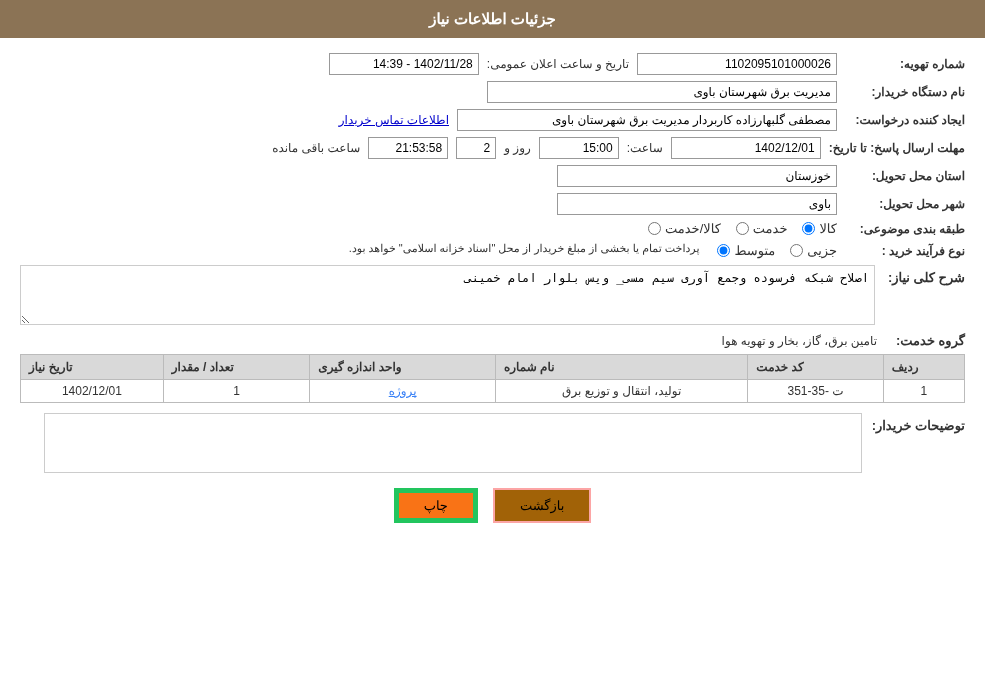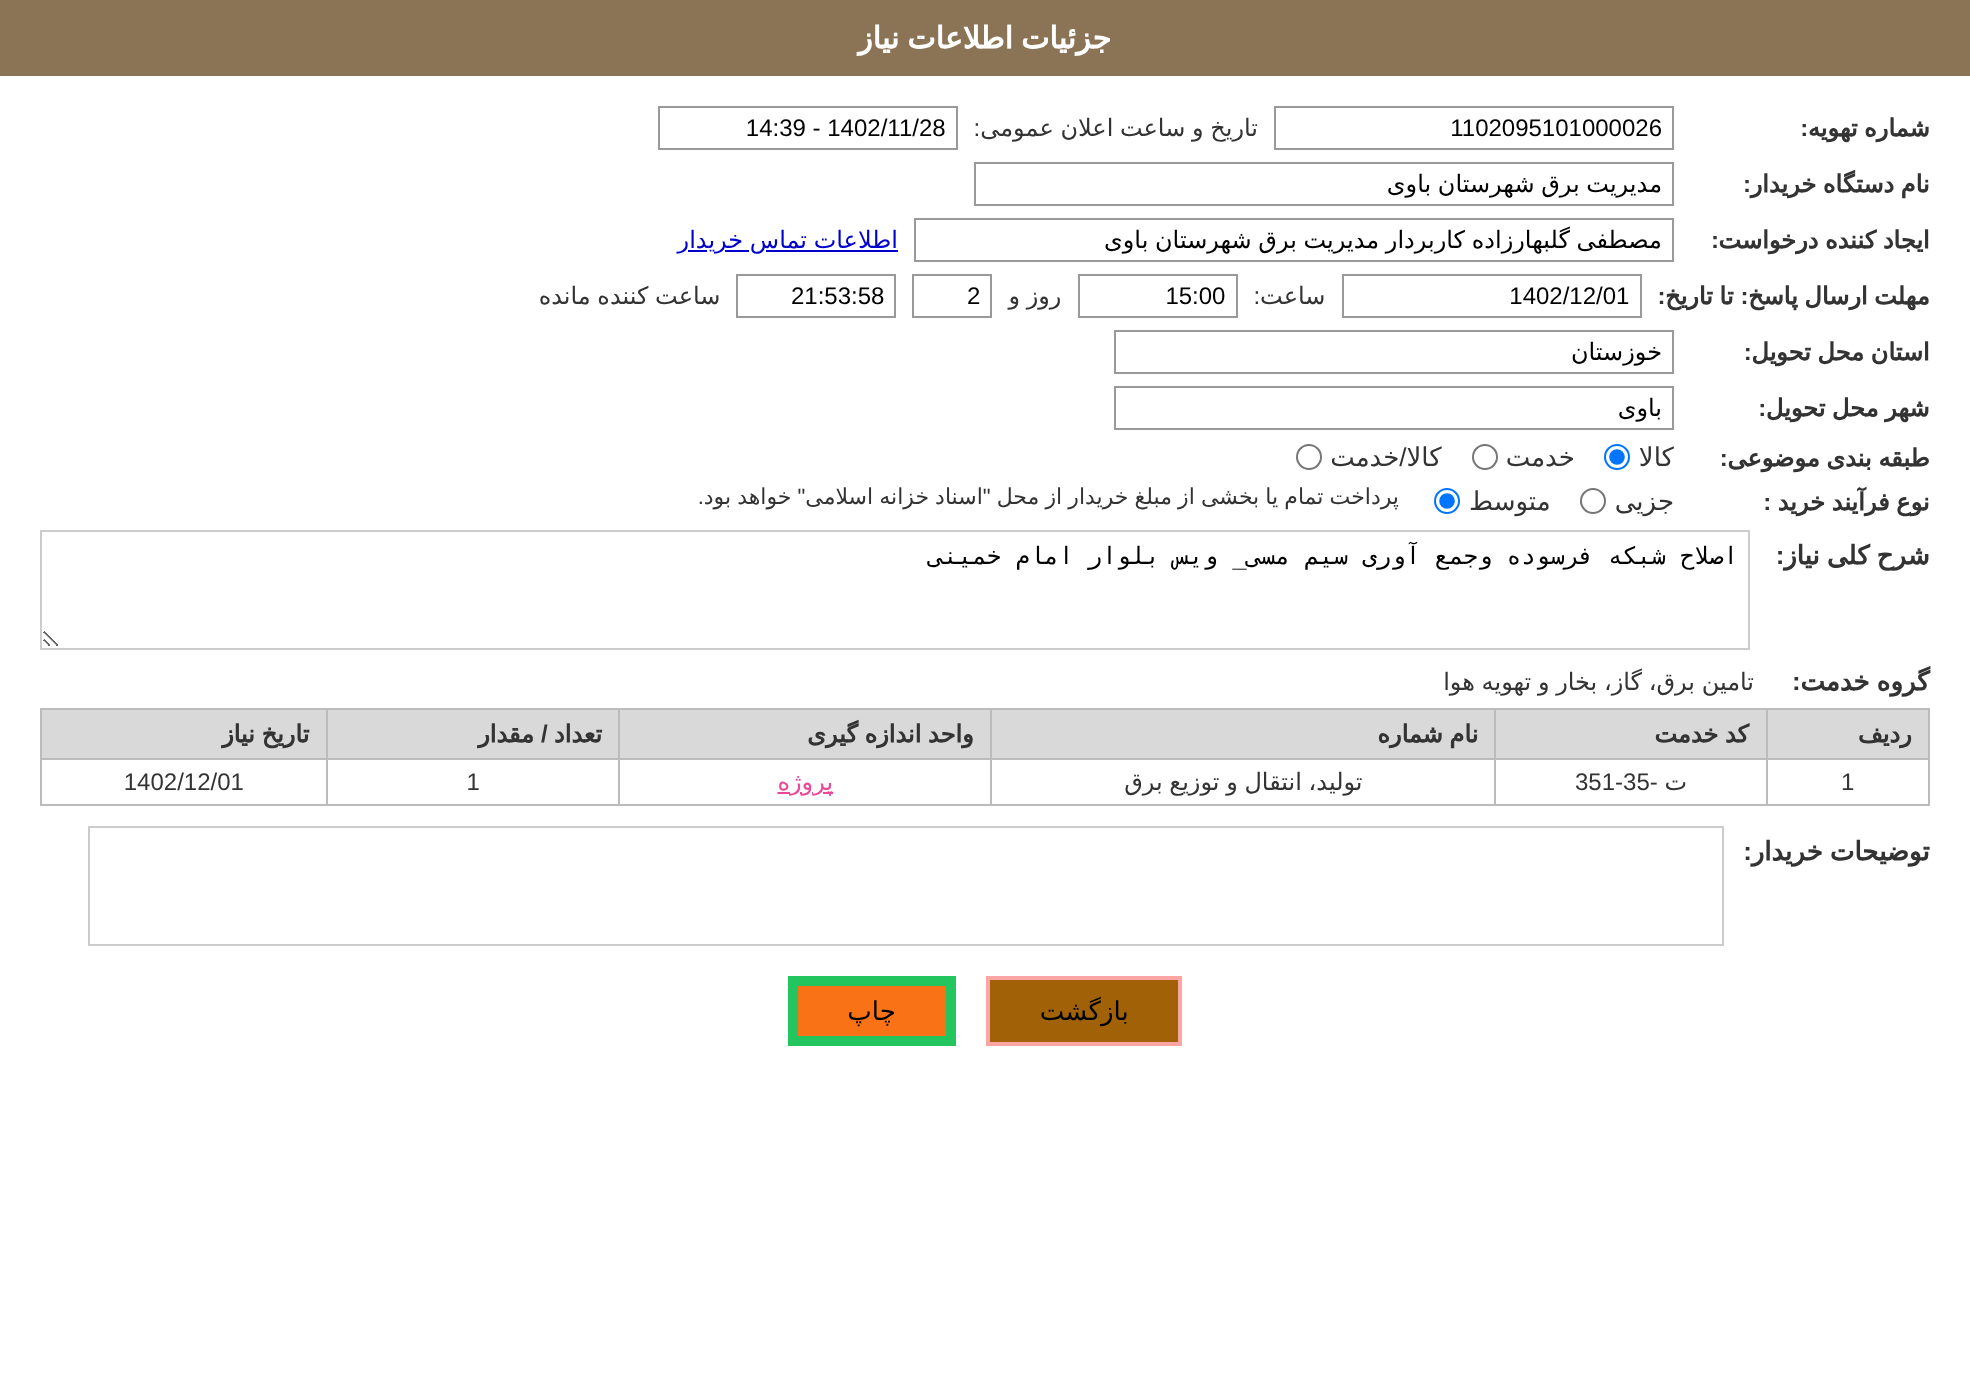--- a/index.html
+++ b/index.html
@@ -122,30 +122,30 @@
     table {
       width: 100%;
       border-collapse: collapse;
       font-size: 12px;
       margin-bottom: 10px;
     }
     table th {
       background: #d9d9d9;
       border: 1px solid #bbb;
       padding: 5px 8px;
-      text-align: right;
+      text-align: left;
       font-weight: bold;
     }
     table td {
       border: 1px solid #bbb;
       padding: 4px 8px;
       text-align: center;
     }
     table td.link-blue {
-      color: #ec4899;
+      color: #3b82f6;
       text-decoration: underline;
     }
     .buyer-notes {
       display: flex;
       align-items: flex-start;
       gap: 10px;
       margin: 10px 0;
       padding-left: 24px;
     }
     .buyer-notes-label {
@@ -221,21 +221,21 @@
     </div>
 
     <div class="form-row">
       <span class="label label-bold">مهلت ارسال پاسخ: تا تاریخ:</span>
       <input class="input-field input-medium" type="text" readonly="" value="1402/12/01" style="">
       <span class="inline-label">ساعت:</span>
       <input class="input-field input-narrow" type="text" readonly="" value="15:00" style="">
       <span class="inline-label">روز و</span>
       <input class="input-field" style="width: 40px;" type="text" readonly="" value="2">
       <input class="input-field input-narrow" type="text" readonly="" value="21:53:58" style="">
-      <span class="inline-label">ساعت کننده مانده</span>
+      <span class="inline-label">ساعت باقی مانده</span>
     </div>
 
     <div class="form-row">
       <span class="label label-bold">استان محل تحویل:</span>
       <input class="input-field input-large" type="text" readonly="" value="خوزستان" style="">
     </div>
 
     <div class="form-row">
       <span class="label label-bold">شهر محل تحویل:</span>
       <input class="input-field input-large" type="text" readonly="" value="باوی" style="">

